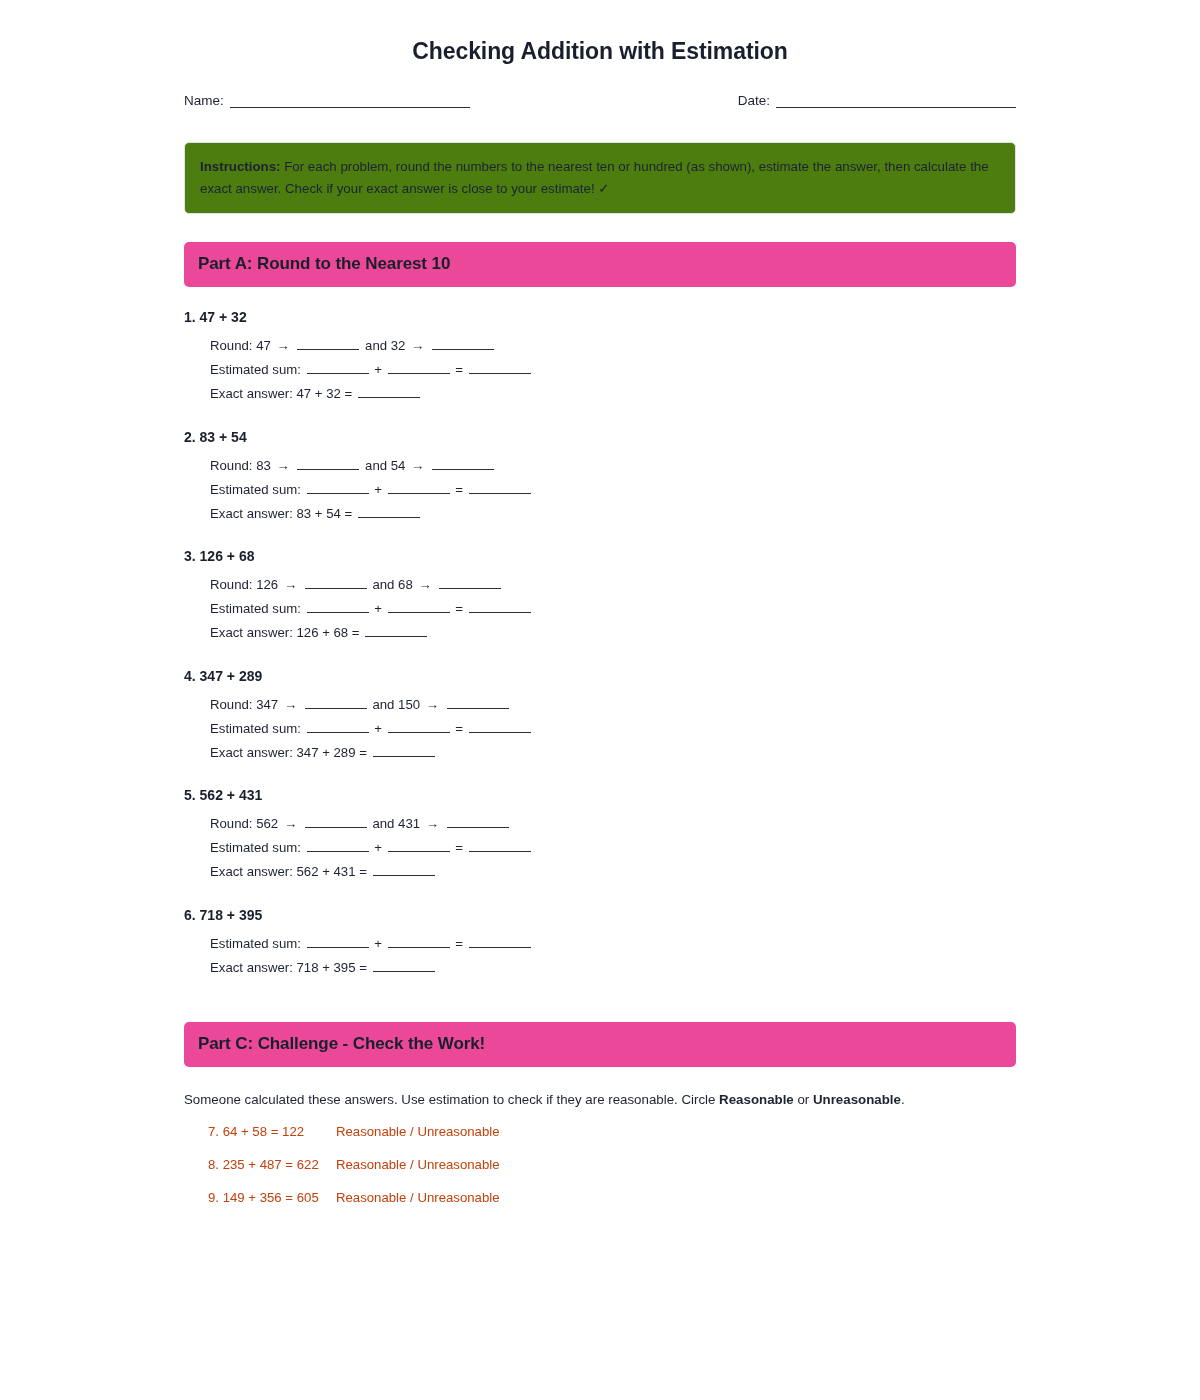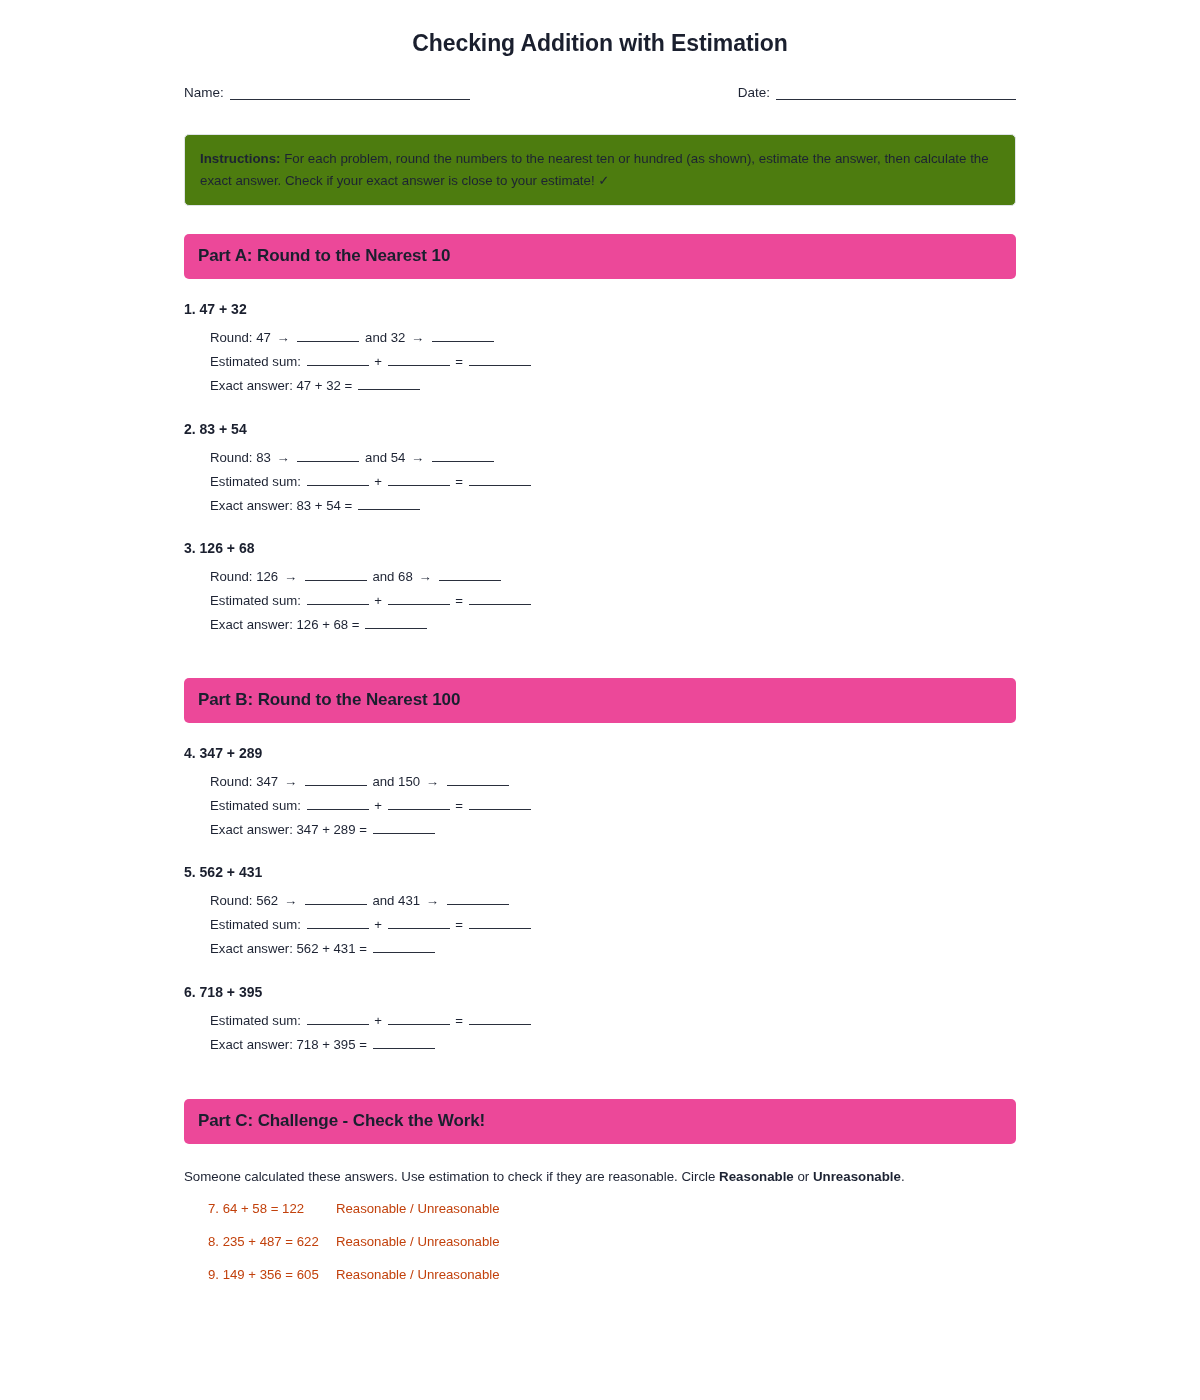--- a/index.html
+++ b/index.html
@@ -11,21 +11,21 @@
     width: 1200px;
     height: 1400px;
     font-family: "Liberation Sans", sans-serif;
     color: #1d2333;
     -webkit-font-smoothing: antialiased;
   }
   .page {
     width: 1200px;
     height: 1096px;
     box-sizing: border-box;
-    padding: 0;
+    padding: 8px;
     position: relative;
   }
   .content {
     width: 832px;
     margin: 0 auto;
     padding-top: 30px;
   }
 
   
   .worksheet-title {
@@ -237,21 +237,20 @@
           <span>=</span>
           <span class="blank"></span>
         </div>
         <div class="problem-line">
           <span>Exact answer: 126 + 68 =</span>
           <span class="blank"></span>
         </div>
       </div>
     </div>
 
-    <div class="section-header part-b">Part B: Round to the Nearest 100</div>
 
     <div class="problem">
       <div class="problem-title">4. 347 + 289</div>
       <div class="problem-lines">
         <div class="problem-line">
           <span>Round: 347</span>
           <span class="arrow">→</span>
           <span class="blank"></span>
           <span>and 150</span>
           <span class="arrow">→</span>

